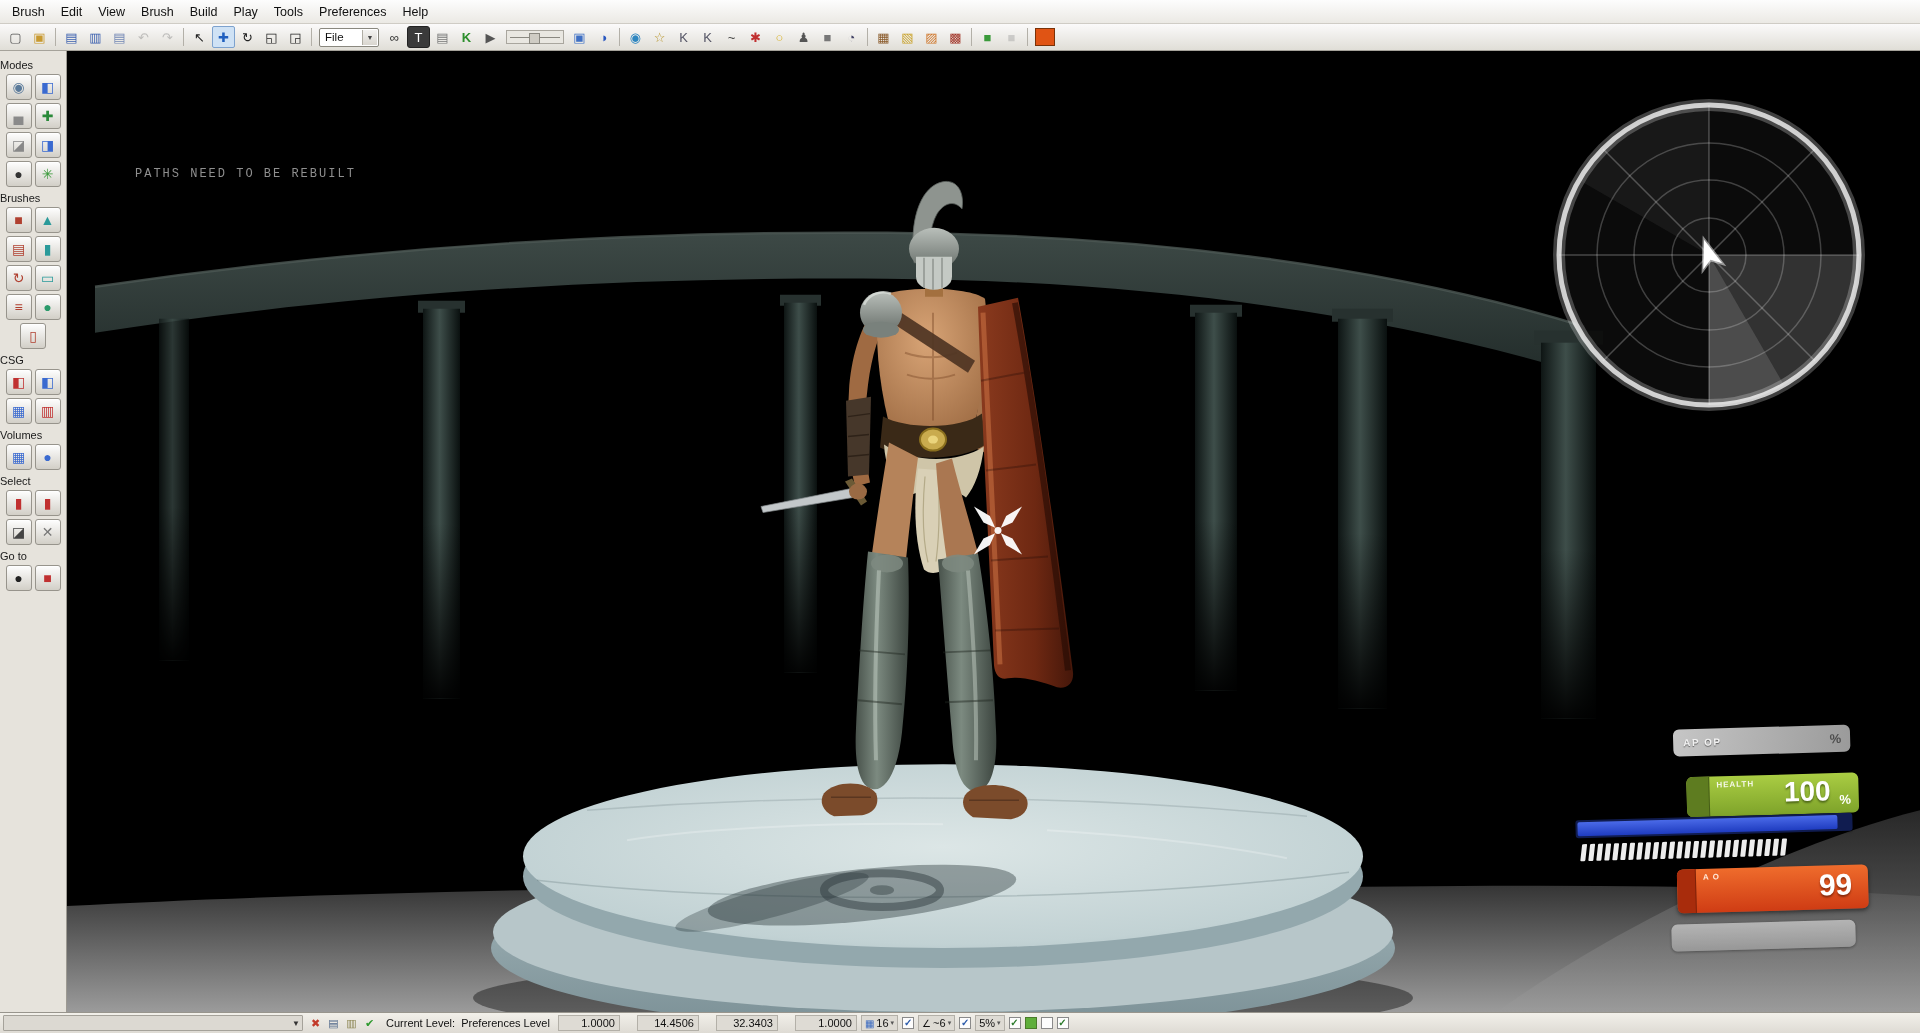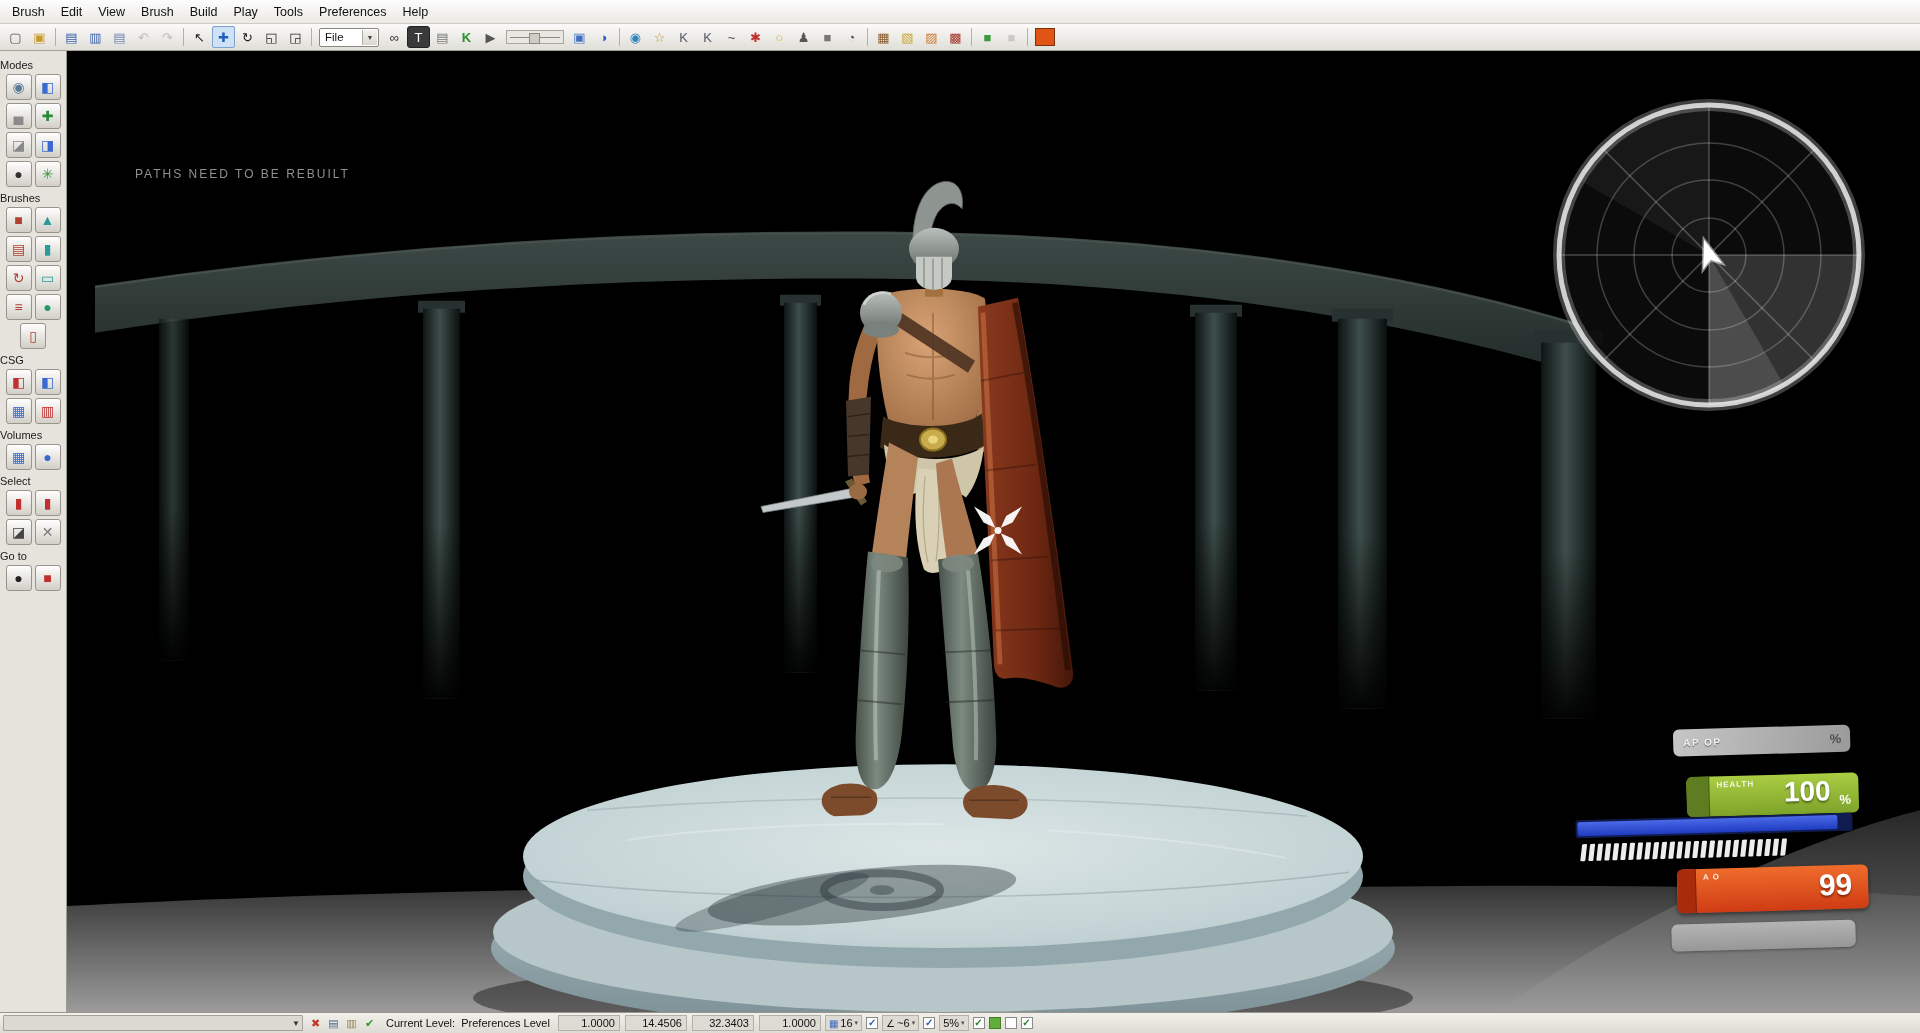--- a/index.html
+++ b/index.html
@@ -27,21 +27,21 @@
   
   .main{flex:1;display:flex;min-height:0}
   .sidebar{width:67px;flex:0 0 67px;background:#e6e3dc;border-right:1px solid #9d9a92;padding-top:3px;display:flex;flex-direction:column;align-items:center;overflow:hidden}
   .sb-section-label{font-size:11px;color:#1a1a1a;margin:5px 0 3px;width:100%;text-align:left}
   .sb-grid{display:flex;flex-wrap:wrap;width:62px;justify-content:center;gap:3px}
   .sb-btn{width:26px;height:26px;display:flex;align-items:center;justify-content:center;font-size:14px;background:linear-gradient(#fefefe,#d2cfc7);border:1px solid #97948c;border-radius:3px;box-shadow:inset 0 1px 0 #fff}
 
   
   .viewport{flex:1;position:relative;background:#000;overflow:hidden}
   .scene{position:absolute;inset:0;width:100%;height:100%}
-  .vp-warning{position:absolute;left:68px;top:116px;font-family:Liberation Sans, sans-serif;font-size:12px;letter-spacing:2px;color:#8f8f8f}
+  .vp-warning{position:absolute;left:68px;top:116px;font-family:Liberation Mono, monospace;font-size:12px;letter-spacing:2px;color:#8f8f8f}
 
   .radar{position:absolute;left:1482px;top:44px;width:320px;height:320px}
 
   
   .hud{position:absolute;left:1500px;top:666px;width:330px;height:252px;transform:rotate(-1.6deg)}
   .hud>div{position:absolute}
   .hud-armor{left:109px;top:11px;width:177px;height:27px;border-radius:6px;background:linear-gradient(100deg,#c6c6c6,#9a9a9a);box-shadow:0 1px 3px rgba(0,0,0,.45);display:flex;align-items:center}
   .hud-armor .label{margin-left:10px;font-size:10px;font-weight:bold;letter-spacing:1.5px;color:#f2f2f2;text-shadow:0 1px 1px rgba(0,0,0,.5)}
   .hud-armor .unit{margin-left:auto;margin-right:9px;font-size:13px;font-weight:bold;color:#4e4e4e}
   .hud-health{left:121px;top:59px;width:172px;height:40px;border-radius:6px;background:linear-gradient(180deg,#aacd43,#7ea32a);box-shadow:0 2px 4px rgba(0,0,0,.5);overflow:hidden}
@@ -59,21 +59,21 @@
   .hud-red .value{position:absolute;right:16px;top:3px;font-size:30px;font-weight:bold;color:#fff;text-shadow:0 2px 2px rgba(80,20,0,.6)}
   .hud-gray2{left:102px;top:206px;width:184px;height:27px;border-radius:6px;background:linear-gradient(180deg,#bdbdbd,#9b9b9b);opacity:.9;box-shadow:0 1px 3px rgba(0,0,0,.4)}
 
   
   .statusbar{height:21px;flex:0 0 21px;background:linear-gradient(#f2f0ea,#dedbd4);border-top:1px solid #98958d;display:flex;align-items:center;gap:4px;padding:0 3px;font-size:11px;white-space:nowrap}
   .sb-combo{width:300px;height:16px;background:#dcd9d2;border:1px solid #a5a29a;position:relative;border-radius:1px}
   .sb-combo .arrow{position:absolute;right:2px;top:0;bottom:0;display:flex;align-items:center;font-size:8px;color:#333}
   .sb-icon{width:17px;height:16px;display:flex;align-items:center;justify-content:center;font-size:11px}
   .sb-label{margin:0 4px}
   .sb-selection{flex:1;min-width:0;height:16px;background:#dedbd4;border:1px solid #b3b0a8;display:flex;align-items:center;justify-content:center;overflow:hidden;font-size:11px}
-  .sb-nums{display:flex;gap:5px}
+  .sb-nums{display:flex;gap:17px}
   .sb-num{width:62px;height:16px;background:#dedbd4;border:1px solid #b3b0a8;display:flex;align-items:center;justify-content:flex-end;padding-right:4px}
   .sb-cell{height:16px;background:#dedbd4;border:1px solid #b3b0a8;display:flex;align-items:center;gap:2px;padding:0 3px}
   .sb-cell .mini{font-size:10px}
   .sb-cell .mini-arrow{font-size:7px;color:#555}
   .sb-cb{width:12px;height:12px;border:1px solid #8a8a8a;background:#fdfdfd;display:inline-flex;align-items:center;justify-content:center;font-size:10px;line-height:1}
   .sb-cb.checked::after{content:"✓";color:#2a7a2a;font-weight:bold}
   .sb-cb.blue.checked::after{color:#2a5aaa}
   .sb-swatch{width:12px;height:12px;border:1px solid #4a7a2a;background:#5fae3a}
 </style>
 </head>

